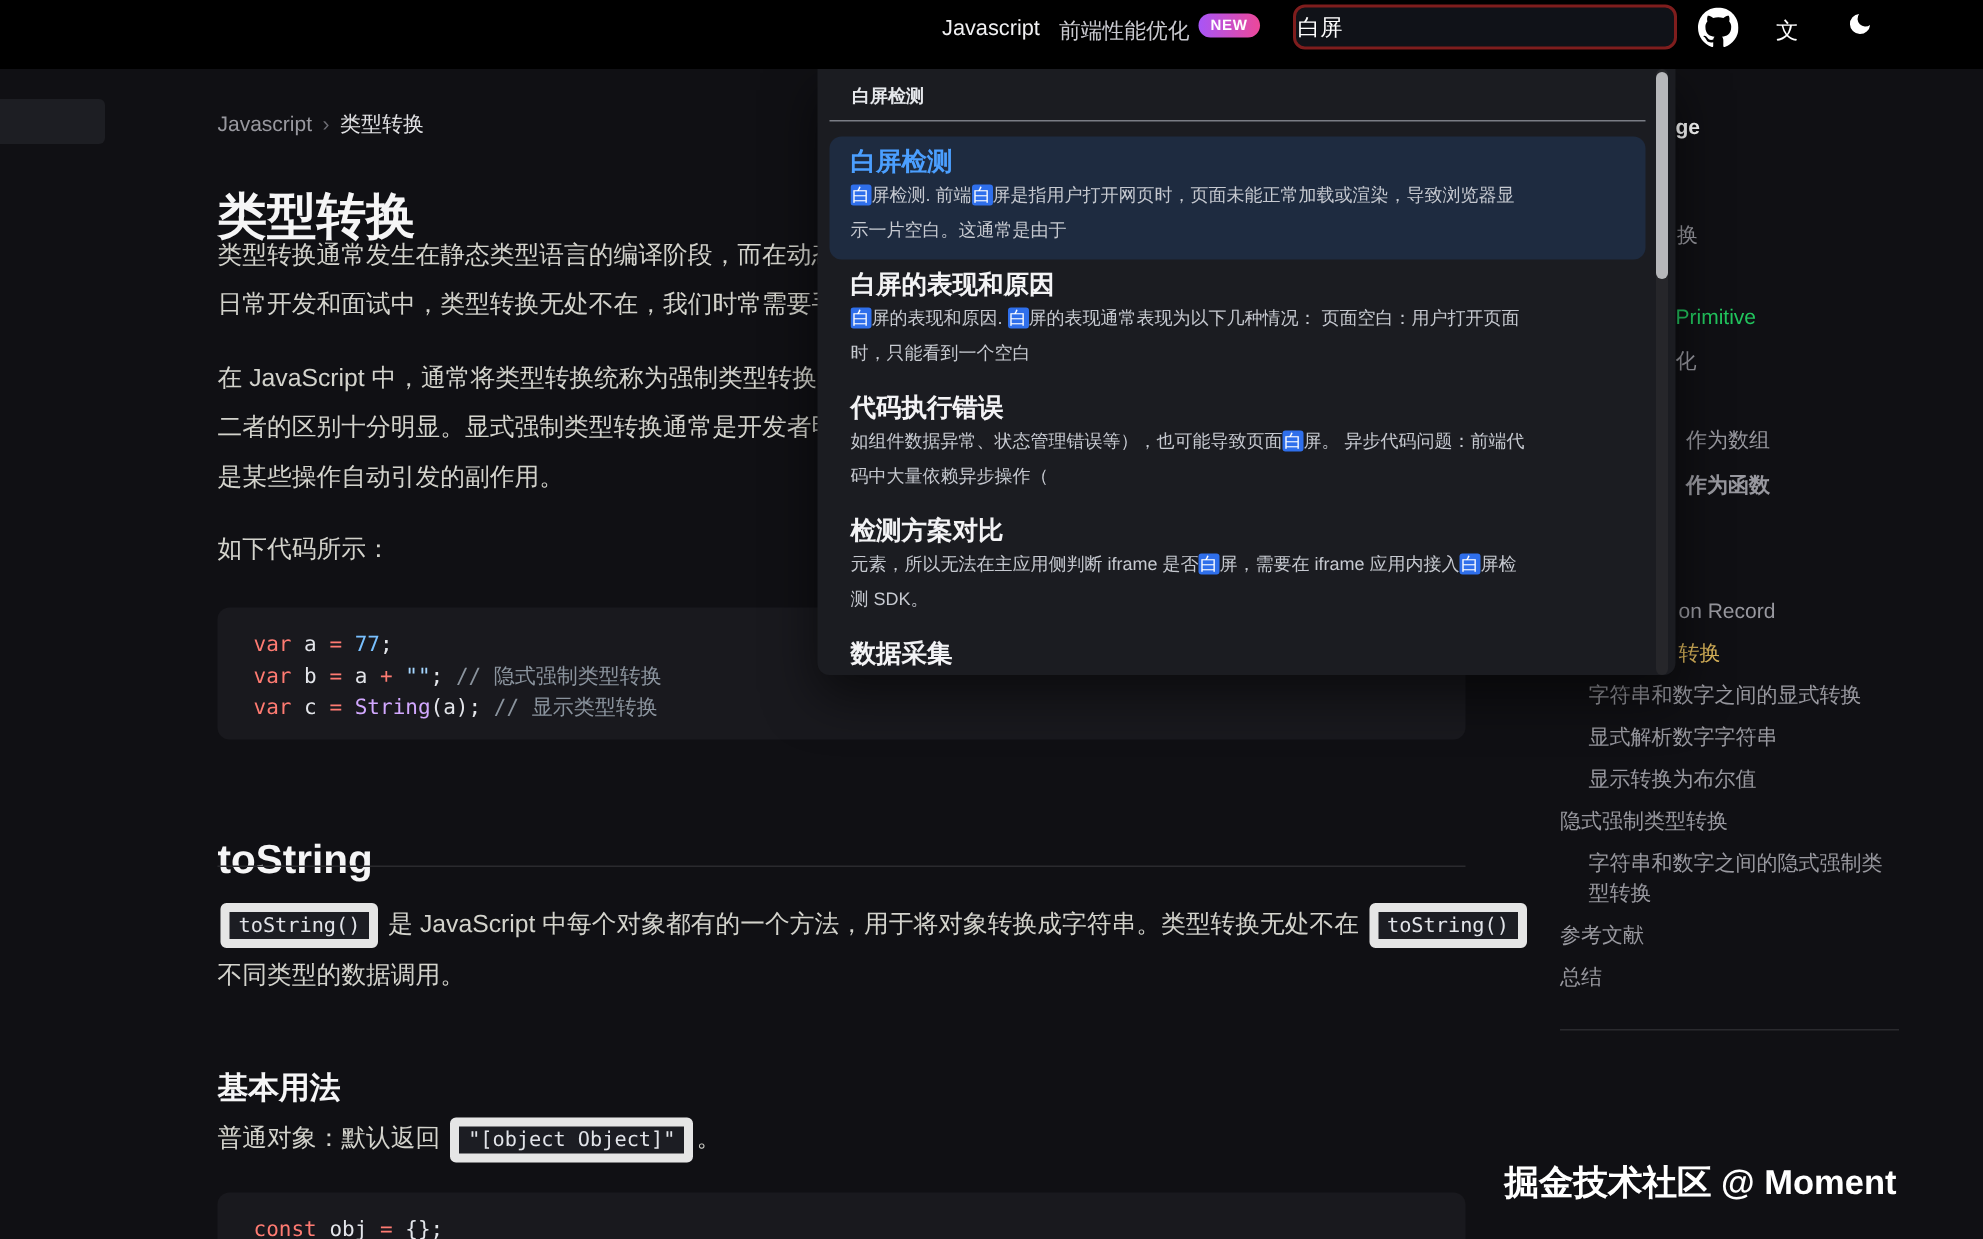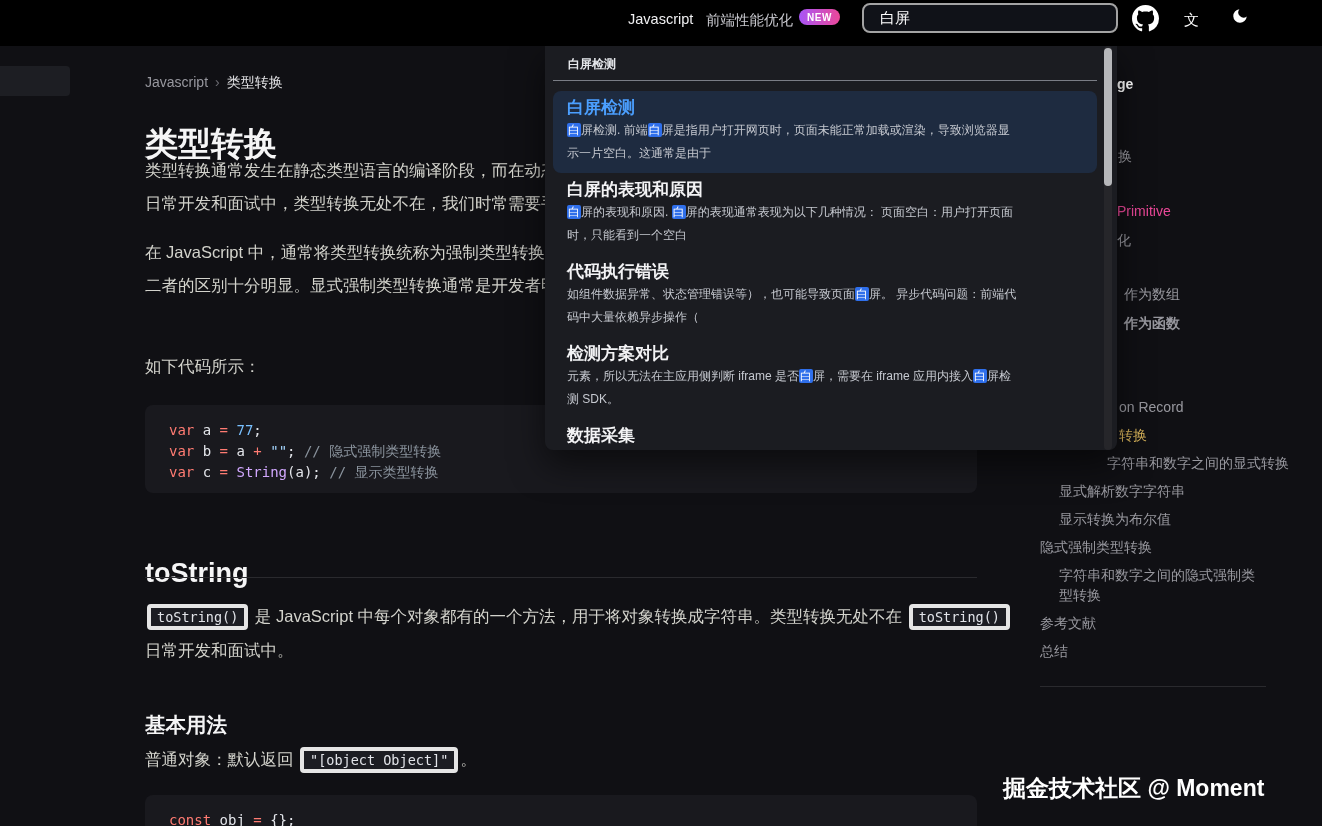--- a/index.html
+++ b/index.html
@@ -6,22 +6,22 @@
   body{font-family:"Liberation Sans","DejaVu Sans",sans-serif;}
   #page{position:relative;width:1322px;height:826px;overflow:hidden;background:#101014;}
 
   
   .navbar{position:absolute;left:0;top:0;width:1322px;height:46px;background:#000;z-index:10;}
   .nav-link{position:absolute;font-size:14.5px;color:#f0f0f2;text-decoration:none;cursor:pointer;white-space:nowrap;}
   .nav-link.dim{color:#c9c9cf;}
   .badge{position:absolute;left:799px;top:9px;height:16px;line-height:18px;padding:0 8px;border-radius:9px;
          background:linear-gradient(90deg,#a855f7,#ec4899);color:#fff;font-size:10px;font-weight:700;letter-spacing:.5px;}
   .search{position:absolute;left:862px;top:3px;width:256px;height:30px;box-sizing:border-box;
-          background:#101218;border:2px solid #a3a3a3;border-radius:8px;color:#fff;font-size:15px;
-          padding:0 16px;outline:none;font-family:"Liberation Sans","DejaVu Sans",sans-serif;}
+          background:#101218;border:2px solid #7f1d1d;border-radius:8px;color:#fff;font-size:15px;
+          padding:0 1px;outline:none;font-family:"Liberation Sans","DejaVu Sans",sans-serif;}
   .icon-btn{position:absolute;cursor:pointer;color:#fff;}
 
   
   .left-stub{position:absolute;left:0;top:66px;width:70px;height:30px;background:#1d1e23;border-radius:0 4px 4px 0;}
 
   
   .bc{position:absolute;left:145px;top:74px;font-size:14px;white-space:nowrap;}
   .bc-a{color:#98989f;}
   .bc-sep{color:#6b6b72;margin:0 7px;}
   .bc-b{color:#e2e2e5;}
@@ -30,21 +30,21 @@
   .pline{font-size:16.5px;line-height:33px;color:#d3d3cc;white-space:nowrap;}
   .codeblock{position:absolute;left:145px;width:832px;box-sizing:border-box;background:#19191e;border-radius:8px;
              padding:15px 24px;font-family:"DejaVu Sans Mono","Liberation Mono",monospace;font-size:14px;}
   .code-line{line-height:21px;white-space:pre;}
   .tok-kw{color:#ff7b72}.tok-num{color:#79c0ff}.tok-str{color:#a5d6ff}.tok-fn{color:#d2a8ff}
   .tok-com{color:#8b949e}.tok-d{color:#e3e5ea}
   .h2{position:absolute;left:145px;top:536px;font-size:27px;font-weight:700;color:#f5f5f6;}
   .hr{position:absolute;left:145px;width:832px;height:1px;background:#2a2a2e;}
   .h3{position:absolute;left:145px;top:690px;font-size:20.5px;font-weight:700;color:#f5f5f6;}
   .inline-code{font-family:"DejaVu Sans Mono","Liberation Mono",monospace;font-size:13.5px;background:#1c1d23;
-               border:4px solid #e5e5e5;border-radius:4px;padding:1px 6px;color:#e2e4e9;margin:0 2px;white-space:nowrap;}
+               border:6px solid #e5e5e5;border-radius:4px;padding:1px 6px;color:#e2e4e9;margin:0 2px;white-space:nowrap;}
 
   
   .dropdown{position:absolute;left:545px;top:46px;width:572px;height:404px;background:#1b1c21;z-index:9;
             border-radius:0 0 8px 8px;box-shadow:0 14px 34px rgba(0,0,0,.55);overflow:hidden;
             padding:0 20px 0 8px;box-sizing:border-box;}
   .sd-label{margin:10px 0 0 15px;font-size:12px;font-weight:700;color:#e6e8ec;}
   .sd-divider{margin-top:7px;height:1px;background:#7a7d85;}
   .sd-results{margin-top:10px;}
   .sd-item{height:82px;box-sizing:border-box;padding:6px 14px;border-radius:8px;cursor:pointer;}
   .sd-item.selected{background:#1e2b40;}
@@ -53,21 +53,21 @@
   .sd-desc{font-size:12px;color:#c6c9d0;line-height:23px;white-space:nowrap;overflow:hidden;}
   .sd-desc:first-of-type{margin-top:4px;}
   .hl{background:#2f6feb;color:#fff;border-radius:2px;padding:0 1px;}
   .sd-track{position:absolute;left:1104px;top:46px;width:8px;height:404px;background:#26262a;z-index:11;border-radius:4px;}
   .sd-thumb{position:absolute;left:1104px;top:48px;width:8px;height:138px;background:#b6b7ba;border-radius:4px;z-index:12;cursor:pointer;}
 
   
   .toc{position:absolute;left:0;top:0;z-index:1;}
   .toc-item{position:absolute;font-size:14px;color:#98989f;white-space:nowrap;cursor:pointer;line-height:16px;}
   .toc-strong{font-weight:700;color:#fff;}
-  .toc-bright{color:#ec4899;}
+  .toc-bright{color:#22c55e;}
   .toc-active{color:#d8b35a;}
   .toc-hr{position:absolute;left:1040px;top:686px;width:226px;height:1px;background:#2a2a2e;}
 
   
   .watermark{position:absolute;left:1003px;top:773px;font-size:23px;font-weight:600;color:#fff;z-index:2;white-space:nowrap;}
 </style>
 </head>
 <body>
 
 <div id="page">
@@ -97,37 +97,38 @@
   </div>
   <h1 class="h1">类型转换</h1>
 
   <div class="para" style="top:154px;">
       <div class="pline">类型转换通常发生在静态类型语言的编译阶段，而在动态</div>
       <div class="pline">日常开发和面试中，类型转换无处不在，我们时常需要手</div>
     </div>
   <div class="para" style="top:236px;">
       <div class="pline">在 JavaScript 中，通常将类型转换统称为强制类型转换。</div>
       <div class="pline">二者的区别十分明显。显式强制类型转换通常是开发者明</div>
+      <div class="pline">是某些操作自动引发的副作用。</div>
     </div>
   <div class="para" style="top:350px;">
       <div class="pline">如下代码所示：</div>
     </div>
 
   <div class="codeblock" style="top:405px;height:88px;">
       <div class="code-line"><span class="tok-kw">var</span><span class="tok-d"> a </span><span class="tok-kw">=</span><span class="tok-d"> </span><span class="tok-num">77</span><span class="tok-d">;</span></div>
       <div class="code-line"><span class="tok-kw">var</span><span class="tok-d"> b </span><span class="tok-kw">=</span><span class="tok-d"> a </span><span class="tok-kw">+</span><span class="tok-d"> </span><span class="tok-str">""</span><span class="tok-d">; </span><span class="tok-com">// 隐式强制类型转换</span></div>
       <div class="code-line"><span class="tok-kw">var</span><span class="tok-d"> c </span><span class="tok-kw">=</span><span class="tok-d"> </span><span class="tok-fn">String</span><span class="tok-d">(a); </span><span class="tok-com">// 显示类型转换</span></div>
     </div>
 
   <h2 class="h2">toString</h2>
   <div class="hr" style="top:577px;"></div>
 
   <div class="para" style="top:600px;">
       <div class="pline"><span class="inline-code">toString()</span><span> 是 JavaScript 中每个对象都有的一个方法，用于将对象转换成字符串。类型转换无处不在 </span><span class="inline-code">toString()</span></div>
-      <div class="pline"><span>日常开发和面试中。</span></div>
+      <div class="pline"><span>不同类型的数据调用。</span></div>
     </div>
 
   <h3 class="h3">基本用法</h3>
 
   <div class="para" style="top:743px;">
       <div class="pline"><span>普通对象：默认返回 </span><span class="inline-code">"[object Object]"</span><span>。</span></div>
     </div>
 
   <div class="codeblock" style="top:795px;height:60px;">
       <div class="code-line"><span class="tok-kw">const</span><span class="tok-d"> obj </span><span class="tok-kw">=</span><span class="tok-d"> {};</span></div>
@@ -135,21 +136,21 @@
 
   <div class="toc">
       <div class="toc-item toc-strong" style="left: 1117px; top: 76px;">ge</div>
       <div class="toc-item" style="left: 1118px; top: 148px;">换</div>
       <div class="toc-item toc-bright" style="left: 1117px; top: 203px;">Primitive</div>
       <div class="toc-item" style="left: 1117px; top: 232px;">化</div>
       <div class="toc-item" style="left: 1124px; top: 287px; font-family: Liberation Serif, serif;">作为数组</div>
       <div class="toc-item" style="left: 1124px; top: 315px; font-weight: bold;">作为函数</div>
       <div class="toc-item" style="left: 1119px; top: 399px;">on Record</div>
       <div class="toc-item toc-active" style="left: 1119px; top: 427px;">转换</div>
-      <div class="toc-item" style="left: 1059px; top: 455px; margin-left: 48px;">字符串和数字之间的显式转换</div>
+      <div class="toc-item" style="left: 1059px; top: 455px;">字符串和数字之间的显式转换</div>
       <div class="toc-item" style="left: 1059px; top: 483px;">显式解析数字字符串</div>
       <div class="toc-item" style="left: 1059px; top: 511px;">显示转换为布尔值</div>
       <div class="toc-item" style="left: 1040px; top: 539px;">隐式强制类型转换</div>
       <div class="toc-item" style="left: 1059px; top: 567px;">字符串和数字之间的隐式强制类</div>
       <div class="toc-item" style="left: 1059px; top: 587px;">型转换</div>
       <div class="toc-item" style="left: 1040px; top: 615px;">参考文献</div>
       <div class="toc-item" style="left: 1040px; top: 643px;">总结</div>
     </div>
   <div class="toc-hr"></div>
 

